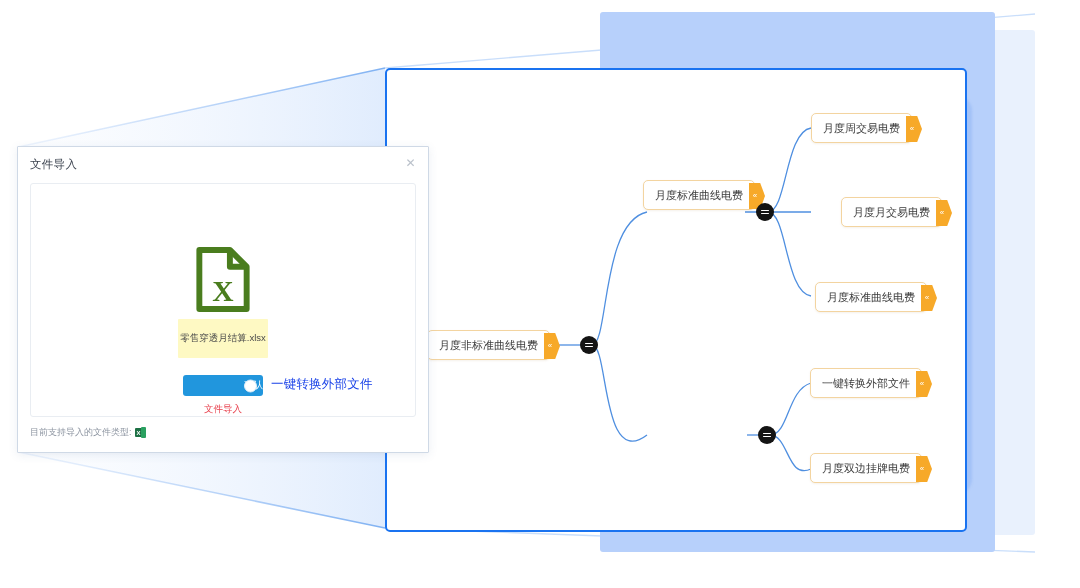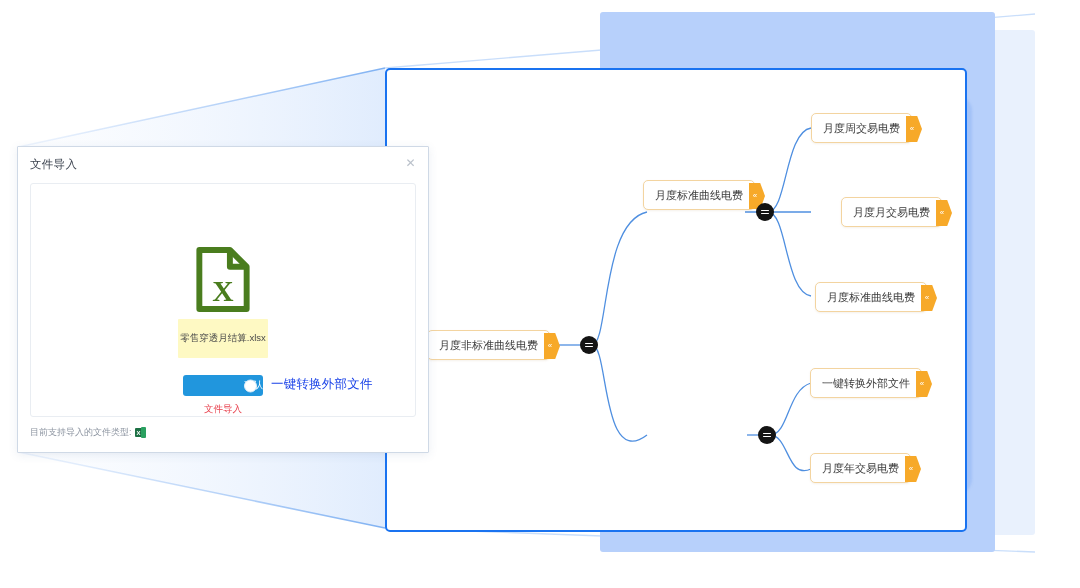--- a/index.html
+++ b/index.html
@@ -225,21 +225,21 @@
         </span>
     </div>
 
     <div class="node" style="left:423px;top:298px;">
       <span class="label">一键转换外部文件</span>
       <span class="tag">
           <i>«</i>
         </span>
     </div>
     <div class="node" style="left:423px;top:383px;">
-      <span class="label">月度年交易电费</span>
+      <span class="label">月度双边挂牌电费</span>
       <span class="tag">
           <i>«</i>
         </span>
     </div>
   </div>
 
   <svg class="arrow-svg" viewBox="0 0 175 110">
     <defs>
       <linearGradient id="arrGrad" x1="0" y1="1" x2="1" y2="0">
         <stop offset="0%" stop-color="#2f6df6" stop-opacity="0"></stop>

